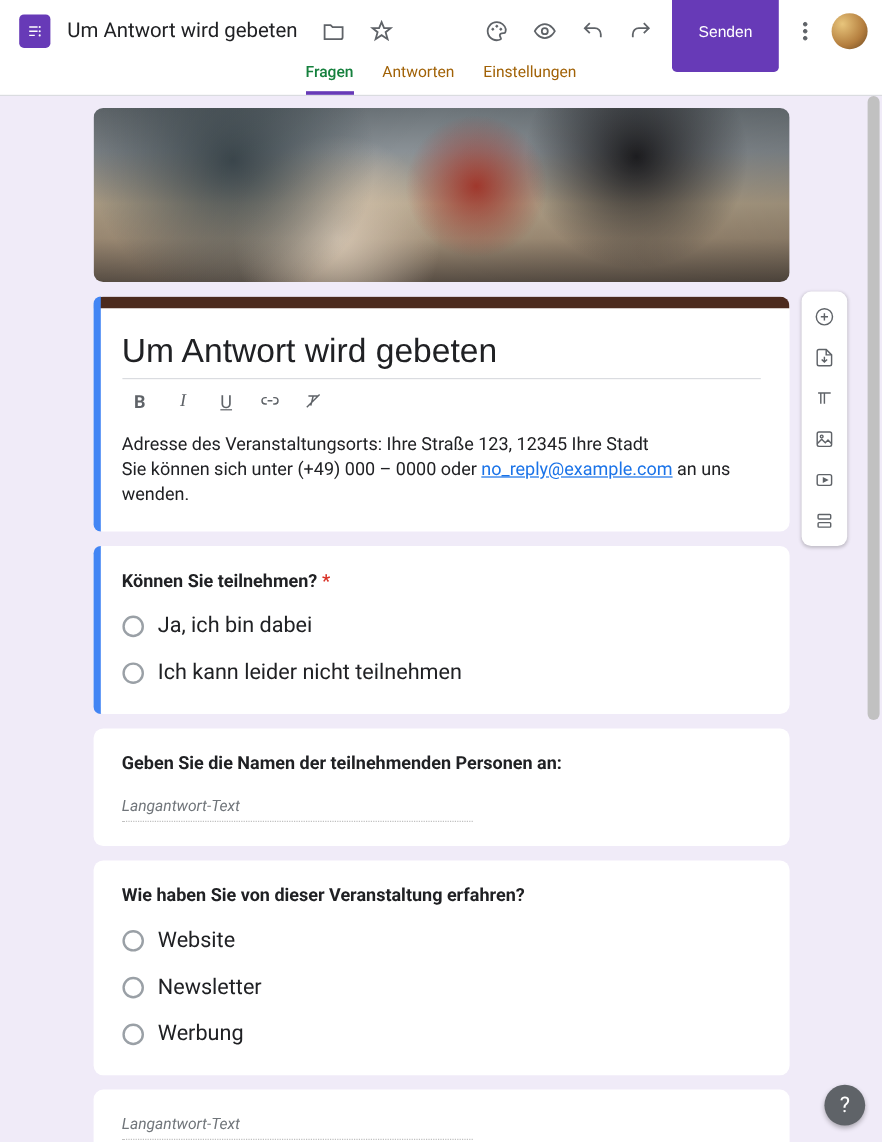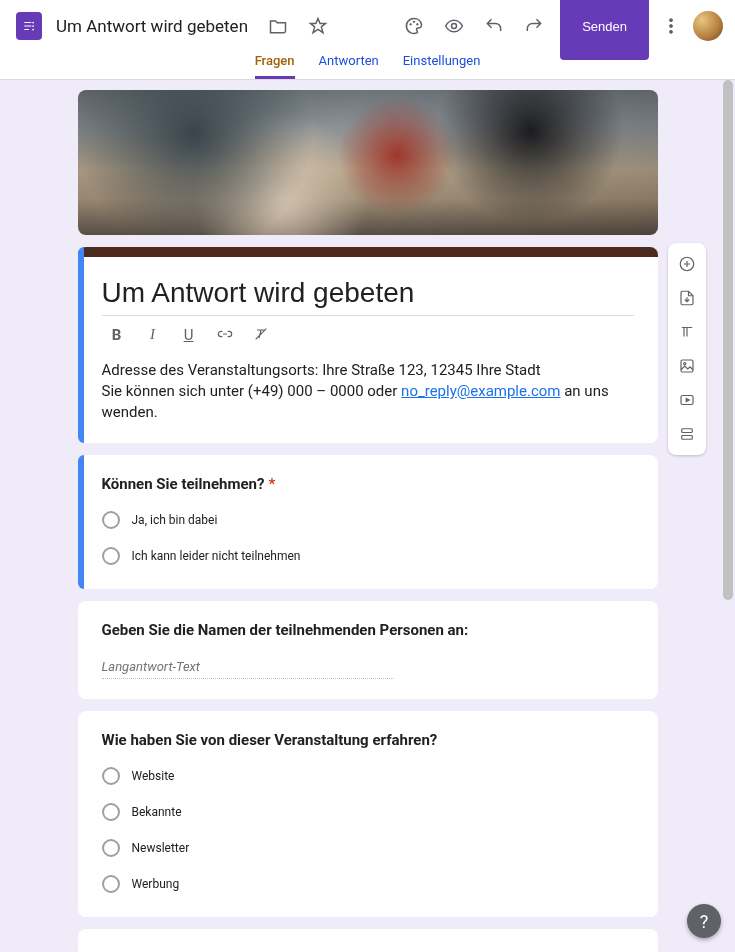--- a/index.html
+++ b/index.html
@@ -77,26 +77,26 @@
   .tabs {
     display: flex;
     justify-content: center;
     align-items: flex-end;
     height: 32px;
     gap: 24px;
     font-size: 13px;
   }
   .tab {
     padding-bottom: 8px;
-    color: #1d4ed8;
+    color: #a16207;
     cursor: pointer;
     border-bottom: 3px solid transparent;
   }
   .tab.active {
-    color: #a16207;
+    color: #15803d;
     border-bottom-color: #673ab7;
     font-weight:500;
   }
   .canvas {
     display: flex;
     justify-content: center;
     padding-top: 10px;
     position: relative;
   }
   .form-col {
@@ -178,21 +178,21 @@
     display:flex;
     gap:4px;
     font-weight:bold;
   }
   .required { color: #d93025; }
   .option-row {
     display: flex;
     align-items: center;
     gap: 12px;
     margin-bottom: 18px;
-    font-size: 12px;
+    font-size: 18px;
     color:#202124;
   }
   .option-row:last-child { margin-bottom: 4px; }
   .radio {
     width: 18px;
     height: 18px;
     border: 2px solid #9aa0a6;
     border-radius: 50%;
     flex-shrink:0;
   }
@@ -367,24 +367,20 @@
     </div>
 
     <div class="card">
       <div class="question">Wie haben Sie von dieser Veranstaltung erfahren?</div>
       <div class="option-row">
         <div class="radio"></div>
         <span>Website</span>
       </div>
       <div class="option-row">
         <div class="radio"></div>
-        <span>Bekannte</span>
-      </div>
-      <div class="option-row">
-        <div class="radio"></div>
         <span>Newsletter</span>
       </div>
       <div class="option-row">
         <div class="radio"></div>
         <span>Werbung</span>
       </div>
     </div>
 
     <div class="card" style="padding-bottom:10px">
       <div class="long-answer">Langantwort-Text</div>

